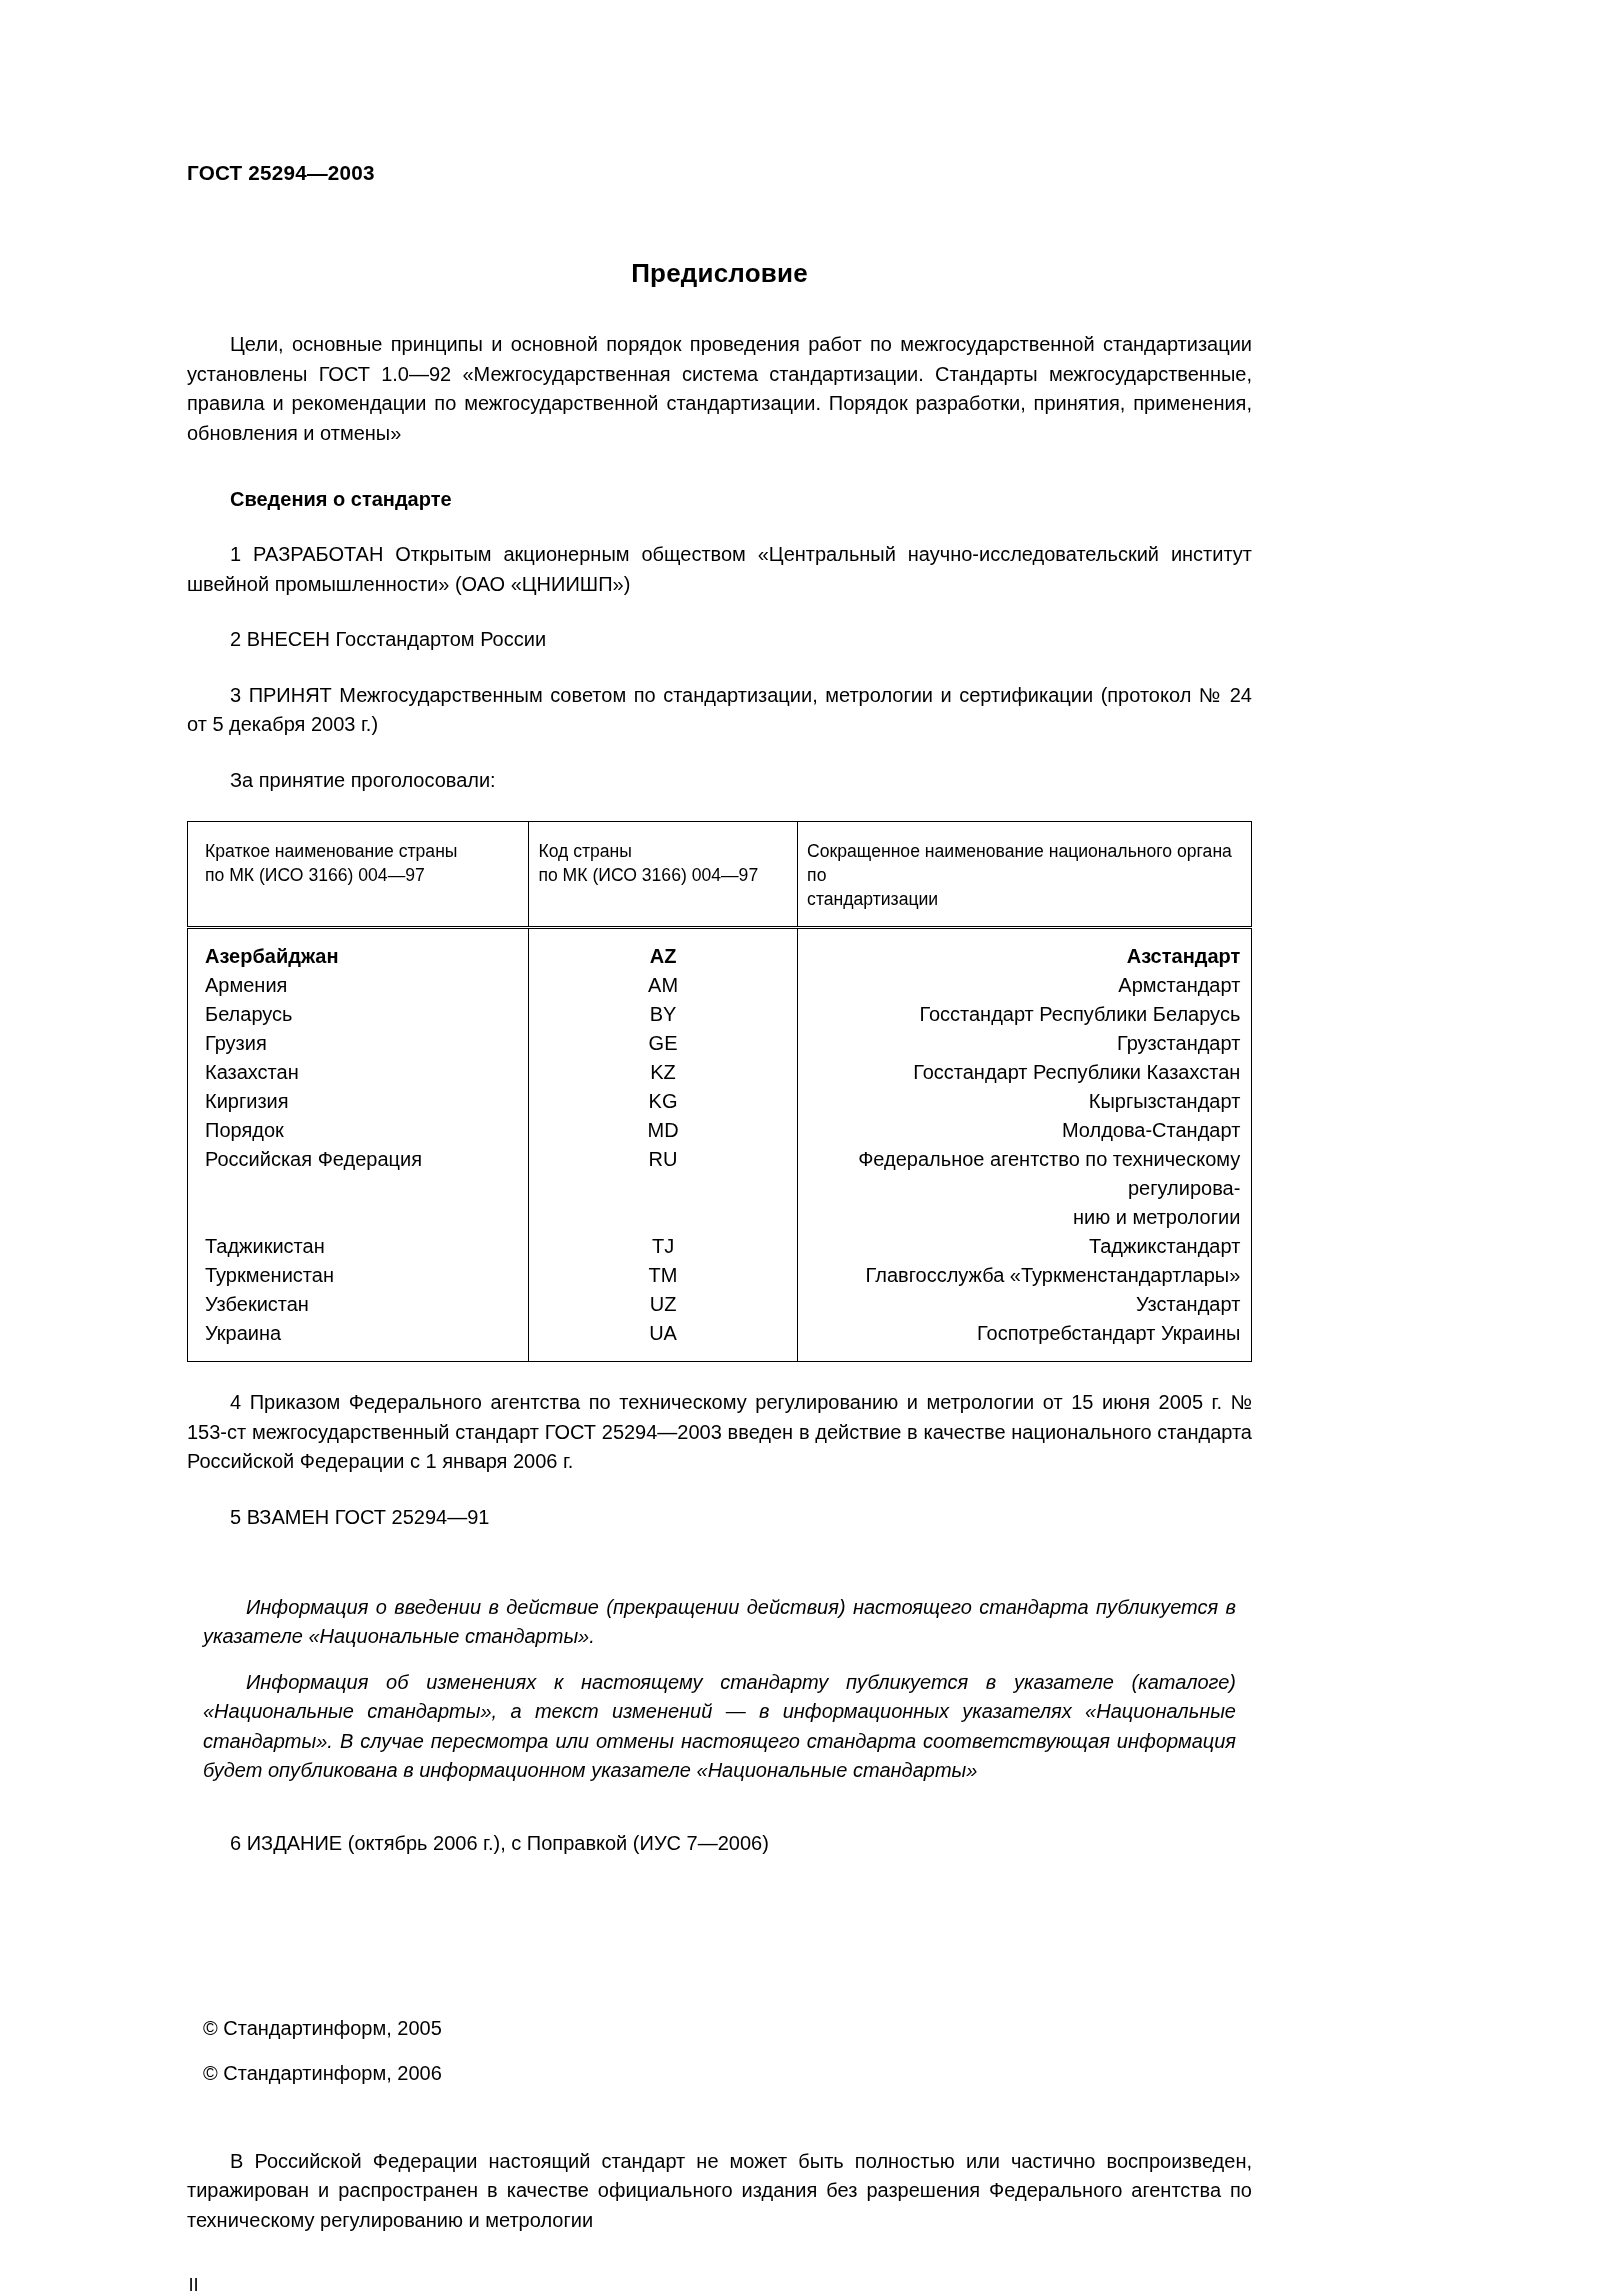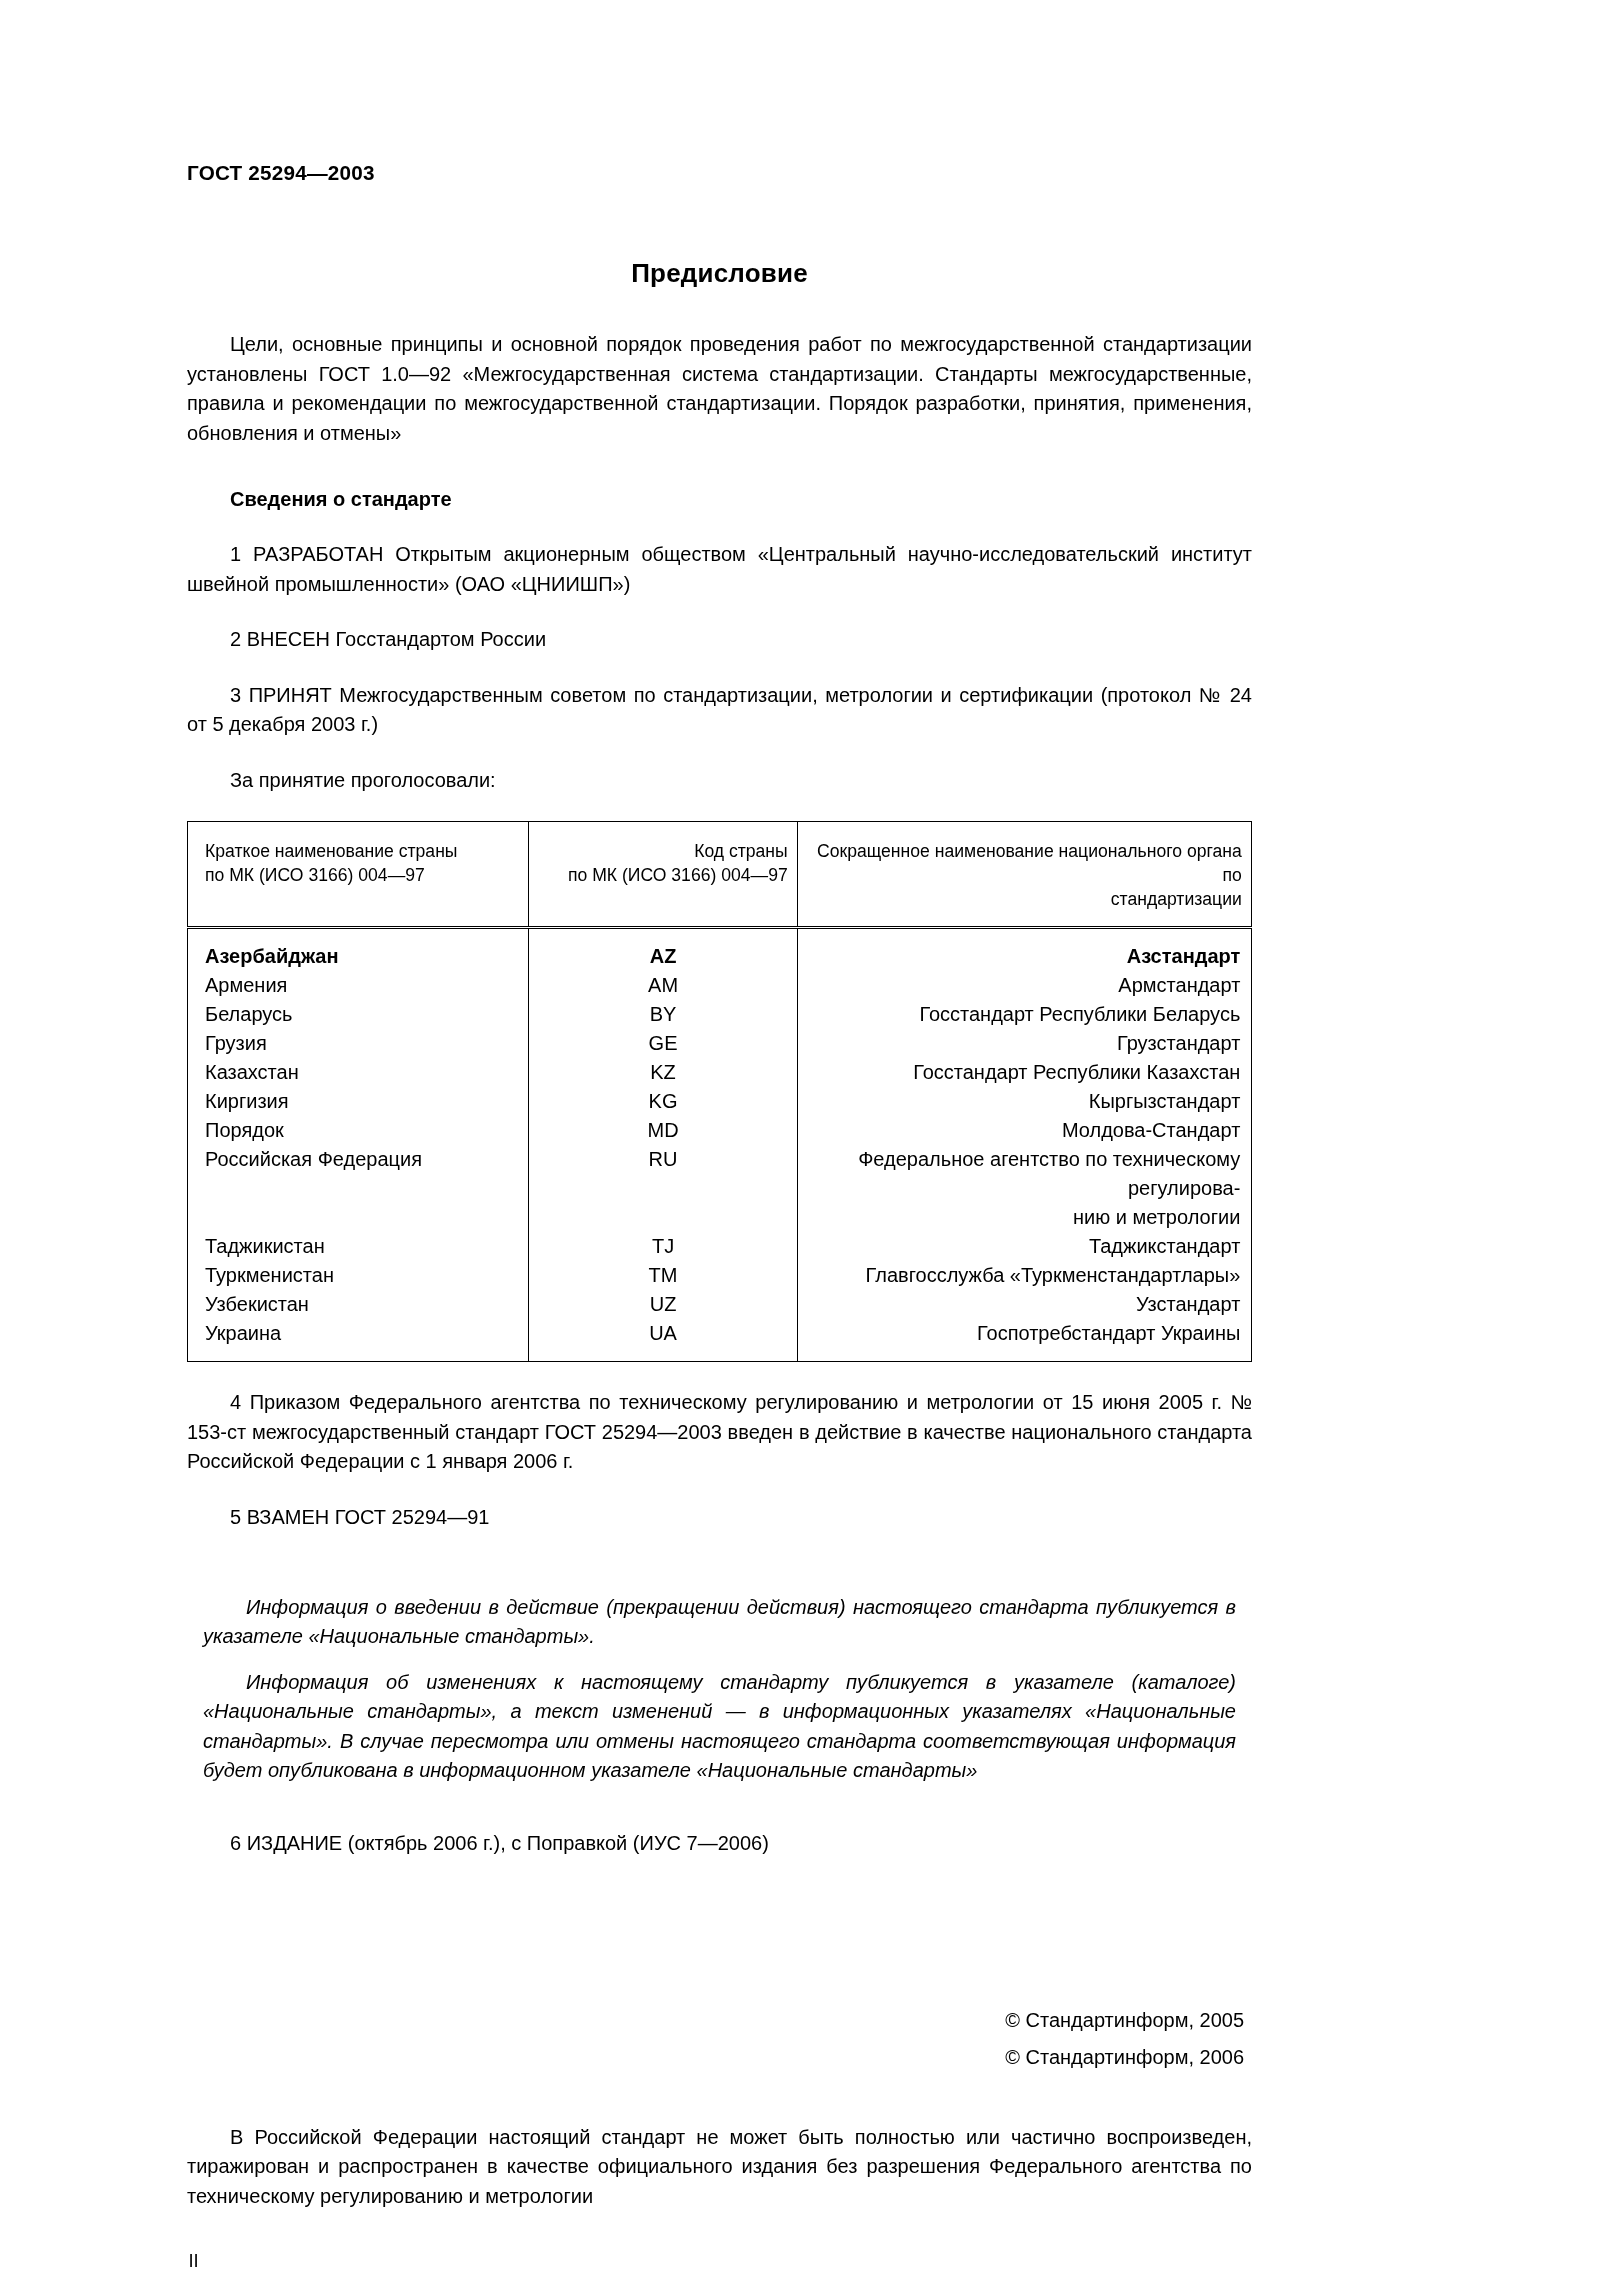--- a/index.html
+++ b/index.html
@@ -66,21 +66,21 @@
     border-right: 1.5px solid #000;
     padding: 0;
     vertical-align: top;
   }
   table.votes thead th {
     border-top: 1.5px solid #000;
     border-bottom: 3.1px double #000;
     font-weight: normal;
     font-size: 17.6px;
     line-height: 24px;
-    text-align: right;
+    text-align: left;
     padding: 17px 9.2px 15.3px 9.2px;
   }
   table.votes thead th.col-a { text-align: left; padding-left: 17px; }
   table.votes tbody td {
     font-size: 20px;
     line-height: 29px;
     padding: 0 10.7px;
   }
   table.votes tbody tr.first td { padding-top: 13px; font-weight: bold; }
   table.votes tbody tr.last td  { padding-bottom: 13px; }
@@ -94,24 +94,24 @@
   p.italic-par {
     font-style: italic;
     font-size: 20px;
     line-height: 29.5px;
     text-align: justify;
     margin: 16px;
     text-indent: 43px;
   }
   
   .copyright {
-    text-align: right;
+    text-align: left;
     font-size: 20px;
     line-height: 29px;
-    margin: 8px;
+    margin: 16px;
   }
   .page-number {
     font-size: 18.4px;
     margin: 0;
     padding-left: 1.5px;
   }
 </style>
 </head>
 <body>
 

